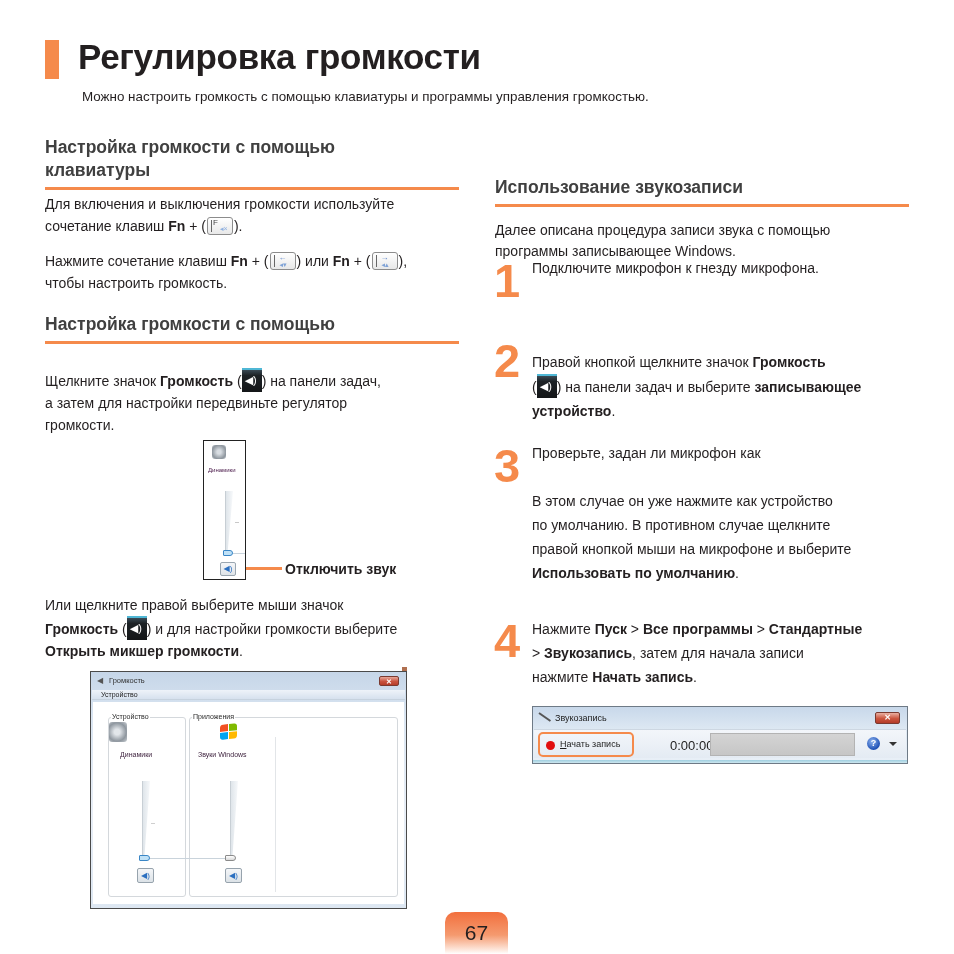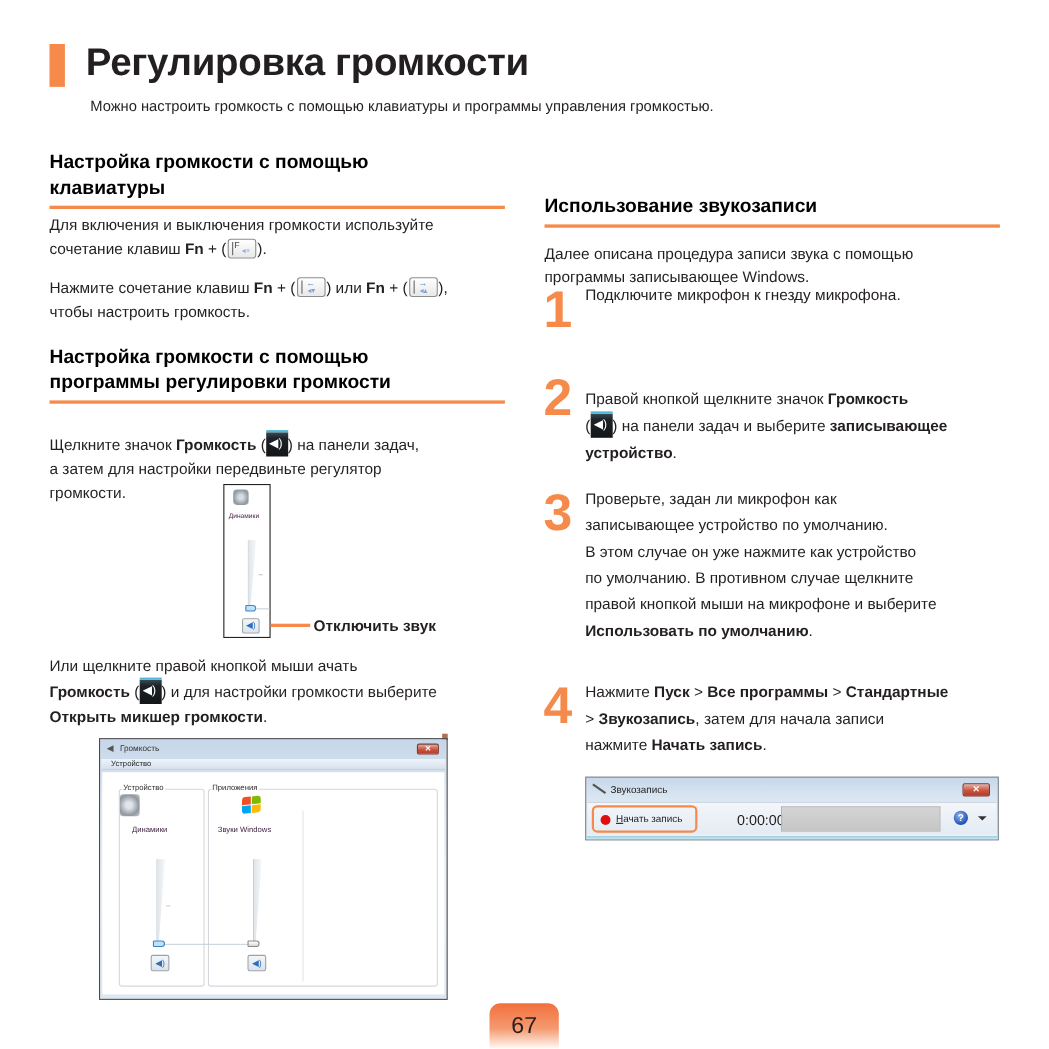--- a/index.html
+++ b/index.html
@@ -6,21 +6,21 @@
   html, body { width: 954px; height: 954px; background: #ffffff; overflow: hidden; }
   body { position: relative; font-family: "Liberation Sans", sans-serif; color: #231f20; }
   .abs { position: absolute; }
 
   
   .title-bar { left: 45px; top: 40px; width: 14px; height: 39px; background: #f58a4b; }
   .page-title { left: 78px; top: 37px; font-size: 35px; font-weight: bold; letter-spacing: -0.3px; color: #231f20; white-space: nowrap; }
   .intro { left: 82px; top: 89px; font-size: 13.4px; white-space: nowrap; }
 
   
-  .h2 { font-size: 17.5px; font-weight: bold; line-height: 23px; color: #000000; }
+  .h2 { font-size: 17.5px; font-weight: bold; line-height: 23px; color: #404040; }
   .rule { height: 3px; background: #f58a4b; }
 
   .p { font-size: 14px; line-height: 22px; color: #231f20; }
   .p b { font-weight: bold; }
 
   
   .key { display: inline-block; vertical-align: -4px; width: 26px; height: 18px; border: 1px solid #8c8c8c; border-radius: 3px; background: linear-gradient(#ffffff, #e8e8e8); position: relative; margin: 0 1px; }
   .key::before { content: ""; position: absolute; left: 3px; top: 2px; width: 1px; height: 12px; background: #666; }
   .key .glyph { position: absolute; left: 8px; top: 1px; font-size: 8px; color: #5a82c7; line-height: 8px; }
   .key .glyph2 { position: absolute; left: 9px; top: 8px; font-size: 7px; color: #7fa2d6; line-height: 7px; }
@@ -109,21 +109,20 @@
   </p>
   <p class="p" style="margin-top:13px;">
     <span>Нажмите сочетание клавиш </span><b>Fn</b><span> + (</span><span class="key"><span class="glyph">←</span><span class="glyph2">◂▾</span></span><span>) или </span><b>Fn</b><span> + (</span><span class="key"><span class="glyph">→</span><span class="glyph2">◂▴</span></span><span>),</span><br>
     <span>чтобы настроить громкость.</span>
   </p>
 </div>
 
 <div class="abs" style="left:45px; top:313px; width:414px;">
   <h2 class="h2">
     <span>Настройка громкости с помощью</span><br>
-    <span>программы регулировки громкости</span>
   </h2>
   <div class="rule" style="margin-top:5px;"></div>
 
   <p class="p" style="margin-top:24px;">
     <span>Щелкните значок </span><b>Громкость</b><span> (</span><span class="tray"><span>◀)</span></span><span>) на панели задач,</span><br>
     <span>а затем для настройки передвиньте регулятор</span><br>
     <span>громкости.</span>
   </p>
 </div>
 
@@ -133,21 +132,21 @@
   <div class="track"></div>
   <div class="tick"></div>
   <div class="thumb"></div>
   <div class="line"></div>
   <div class="mute"><span>◀)</span></div>
 </div>
 <div class="abs callout-line"></div>
 <div class="abs callout-text">Отключить звук</div>
 
 <p class="abs p" style="left:45px; top:594px; width:414px;">
-  <span>Или щелкните правой кнопкой мыши ачать</span><br>
+  <span>Или щелкните правой выберите мыши значок</span><br>
   <b>Громкость</b><span> (</span><span class="tray"><span>◀)</span></span><span>) и для настройки громкости выберите</span><br>
   <b>Открыть микшер громкости</b><span>.</span>
 </p>
 
 <div class="abs mixer-corner"></div>
 <div class="abs mixer">
   <div class="titlebar">
     <span class="titleicon">◀</span>
     <span class="titletext">Громкость</span>
     <div class="closebtn">✕</div>
@@ -201,21 +200,21 @@
 <div class="abs stepnum" style="left:494px; top:337px;">2</div>
 <p class="abs p" style="left:532px; top:350px; width:385px; line-height:24px;">
   <span>Правой кнопкой щелкните значок </span><b>Громкость</b><br>
   <span>(</span><span class="tray"><span>◀)</span></span><span>) на панели задач и выберите </span><b>записывающее</b><br>
   <b>устройство</b><span>.</span>
 </p>
 
 <div class="abs stepnum" style="left:494px; top:442px;">3</div>
 <p class="abs p" style="left:532px; top:441px; width:385px; line-height:24px;">
   <span>Проверьте, задан ли микрофон как</span><br>
-  <span>записывающее устройство по умолчанию.</span><br>
+  <br>
   <span>В этом случае он уже нажмите как устройство</span><br>
   <span>по умолчанию. В противном случае щелкните</span><br>
   <span>правой кнопкой мыши на микрофоне и выберите</span><br>
   <b>Использовать по умолчанию</b><span>.</span>
 </p>
 
 <div class="abs stepnum" style="left:494px; top:617px;">4</div>
 <p class="abs p" style="left:532px; top:617px; width:385px; line-height:24px;">
   <span>Нажмите </span><b>Пуск</b><span> &gt; </span><b>Все программы</b><span> &gt; </span><b>Стандартные</b><br>
   <span>&gt; </span><b>Звукозапись</b><span>, затем для начала записи</span><br>

